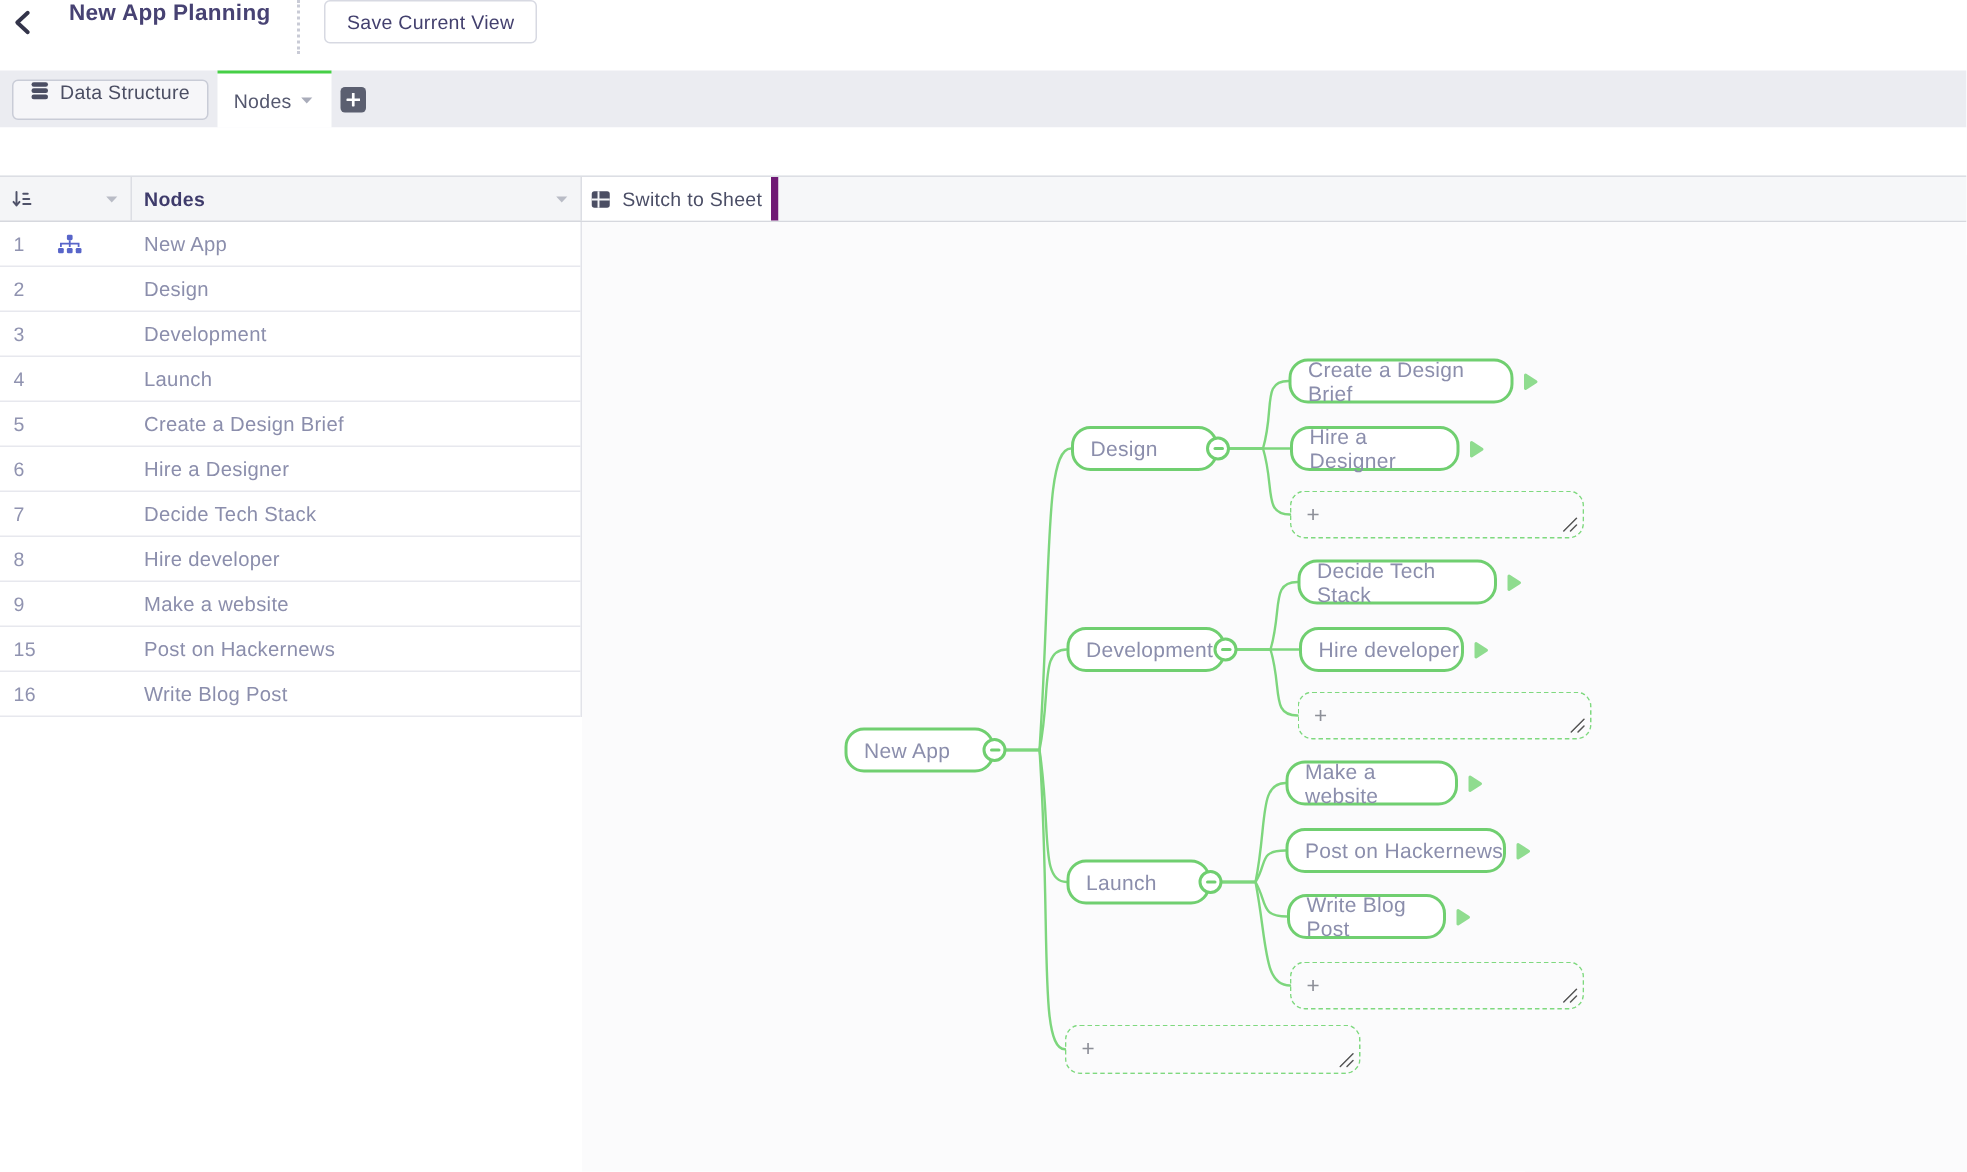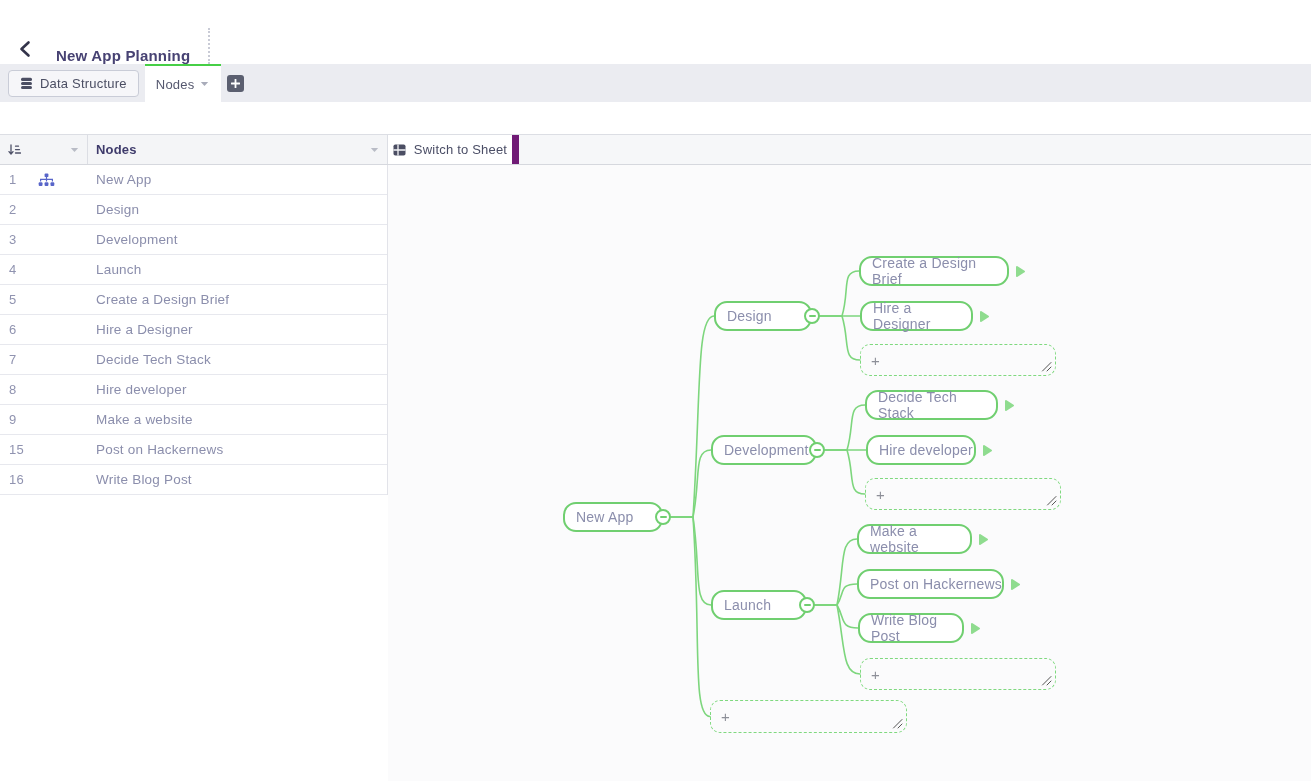--- a/index.html
+++ b/index.html
@@ -1,50 +1,50 @@
 <!DOCTYPE html>
 <html><head>
 <meta charset="utf-8">
 <style>
   * { margin:0; padding:0; box-sizing:border-box; }
   html,body { width:1311px; height:781px; overflow:hidden; background:#fff;
               font-family:"Liberation Sans", sans-serif; }
 
   
-  .titlebar { height:64px; display:flex; align-items:flex-end; padding-left:10px; background:#fff; }
+  .titlebar { height:47px; display:flex; align-items:flex-start; background:#fff; }
   .back-btn { width:30px; height:30px; border:none; background:transparent; cursor:pointer;
               display:flex; align-items:center; justify-content:center; }
   .page-title { margin-left:16px; font-size:15px; font-weight:bold; color:#474273; letter-spacing:.2px; }
   .v-dotted { margin-left:18px; height:36px; border-left:2px dotted #c9cbd6; }
   .save-view { margin-left:16px; padding:6px 14px; font-size:13px; color:#43406e; letter-spacing:.2px;
                background:#fff; border:1px solid #d7d9e2; border-radius:4px; cursor:pointer;
                font-family:"Liberation Sans", sans-serif; }
 
   
   .tabbar { height:38px; background:#ebecf1; display:flex; align-items:stretch; }
-  .ds-btn { align-self:center; margin-left:8px; height:27px; padding:0 11px; display:flex; align-items:center;
+  .ds-btn { align-self:center; margin-left:8px; height:27px; padding:0 11px; display:flex; 
             gap:7px; font-size:13px; color:#4b4e63; letter-spacing:.2px; background:rgba(255,255,255,.55);
             border:1px solid #c9ccd7; border-radius:4px; cursor:pointer; font-family:"Liberation Sans", sans-serif; }
   .tab-active { margin-left:6px; width:76px; background:#fff; border-top:2px solid #46cf46;
                 display:flex; align-items:center; justify-content:center; gap:6px;
                 font-size:13px; color:#55586f; letter-spacing:.2px; cursor:pointer; }
   .add-tab { align-self:center; margin-left:6px; width:17px; height:17px; background:#5b5f70; border:none;
              border-radius:3px; display:flex; align-items:center; justify-content:center; cursor:pointer; }
 
   .gap-strip { height:32px; background:#fff; }
 
   
   .grid-header { height:31px; display:flex; align-items:stretch; background:#f4f5f7;
                  border-top:1px solid #dcdee4; border-bottom:1px solid #d6d8de; }
   .gh-num { width:88px; padding:0 8px; display:flex; align-items:center; justify-content:space-between;
             border-right:1px solid #dcdee4; cursor:pointer; }
   .gh-nodes { width:300px; padding:0 8px; display:flex; align-items:center; justify-content:space-between;
               border-right:1px solid #dcdee4; cursor:pointer; }
   .gh-nodes .gh-label { font-size:13px; font-weight:bold; color:#3e3b6b; letter-spacing:.2px; }
-  .switch-sheet { width:131px; background:#fff; border:none; border-right:7px solid #701a75;
+  .switch-sheet { width:131px; background:#fff; border:none; border-right:5px solid #701a75;
                   display:flex; align-items:center; justify-content:center; gap:8px; font-size:13px;
                   color:#4b4e66; letter-spacing:.2px; cursor:pointer; font-family:"Liberation Sans", sans-serif; }
   .gh-fill { flex:1; background:#f6f7f9; }
 
   
   .main { position:relative; height:634px; background:#fff; }
   .rows { position:absolute; left:0; top:0; width:388px; border-right:1px solid #e2e3e9; background:#fff; }
   .row { height:30px; display:flex; align-items:center; border-bottom:1px solid #e7e8ee; cursor:pointer; }
   .row-num { width:26px; padding-left:9px; font-size:13px; color:#9093b0; letter-spacing:.2px; }
   .row-iconslot { width:40px; display:flex; align-items:center; justify-content:center; }
@@ -70,20 +70,21 @@
 <body>
 
 <header class="titlebar">
   <button class="back-btn">
     <svg width="16" height="18" viewBox="0 0 16 18">
       <path d="M11.5 2.5 L4.5 9 L11.5 15.5" fill="none" stroke="#33344a" stroke-width="2.6" stroke-linecap="round" stroke-linejoin="round"></path>
     </svg>
   </button>
   <h1 class="page-title">New App Planning</h1>
   <div class="v-dotted"></div>
+  <button class="save-view">Save Current View</button>
 </header>
 
 <nav class="tabbar">
   <button class="ds-btn">
     <svg width="13" height="13" viewBox="0 0 13 13">
       <rect x="1" y="0.8" width="11" height="3.1" rx="1.5" fill="#4b4e63"></rect>
       <rect x="1" y="4.9" width="11" height="3.1" rx="1.5" fill="#4b4e63"></rect>
       <rect x="1" y="9" width="11" height="3.1" rx="1.5" fill="#4b4e63"></rect>
     </svg>
     <span>Data Structure</span>

